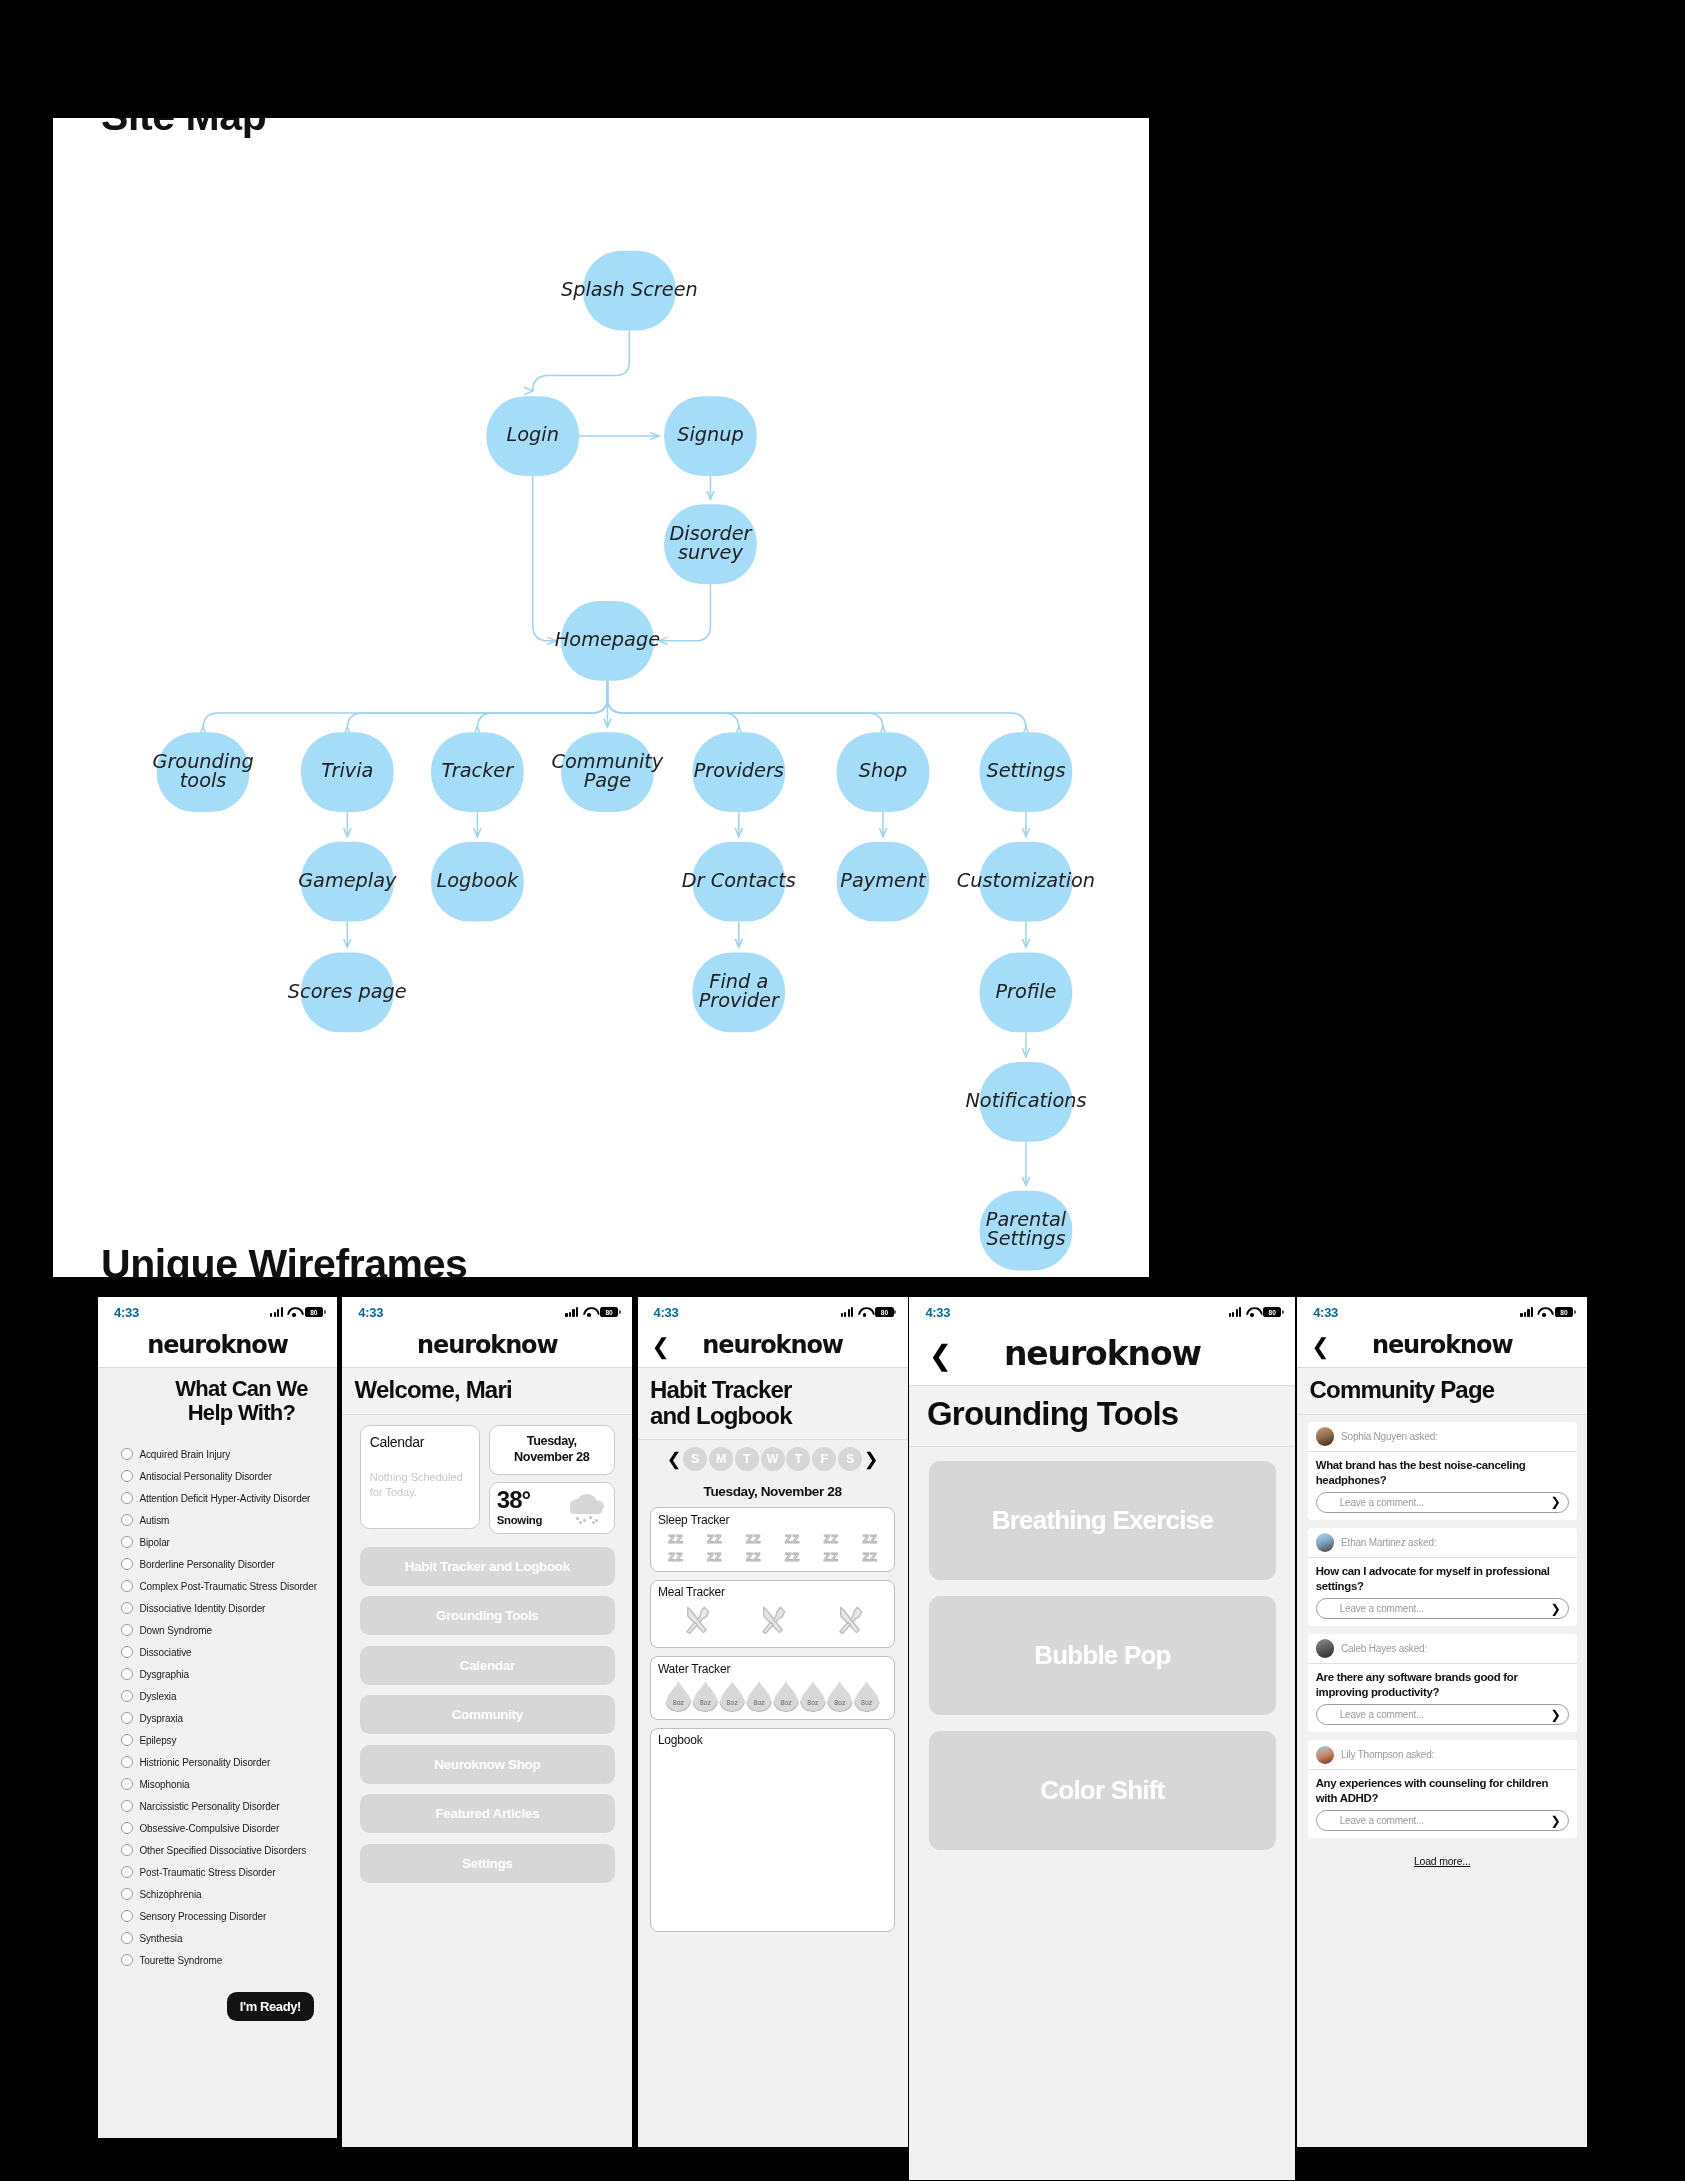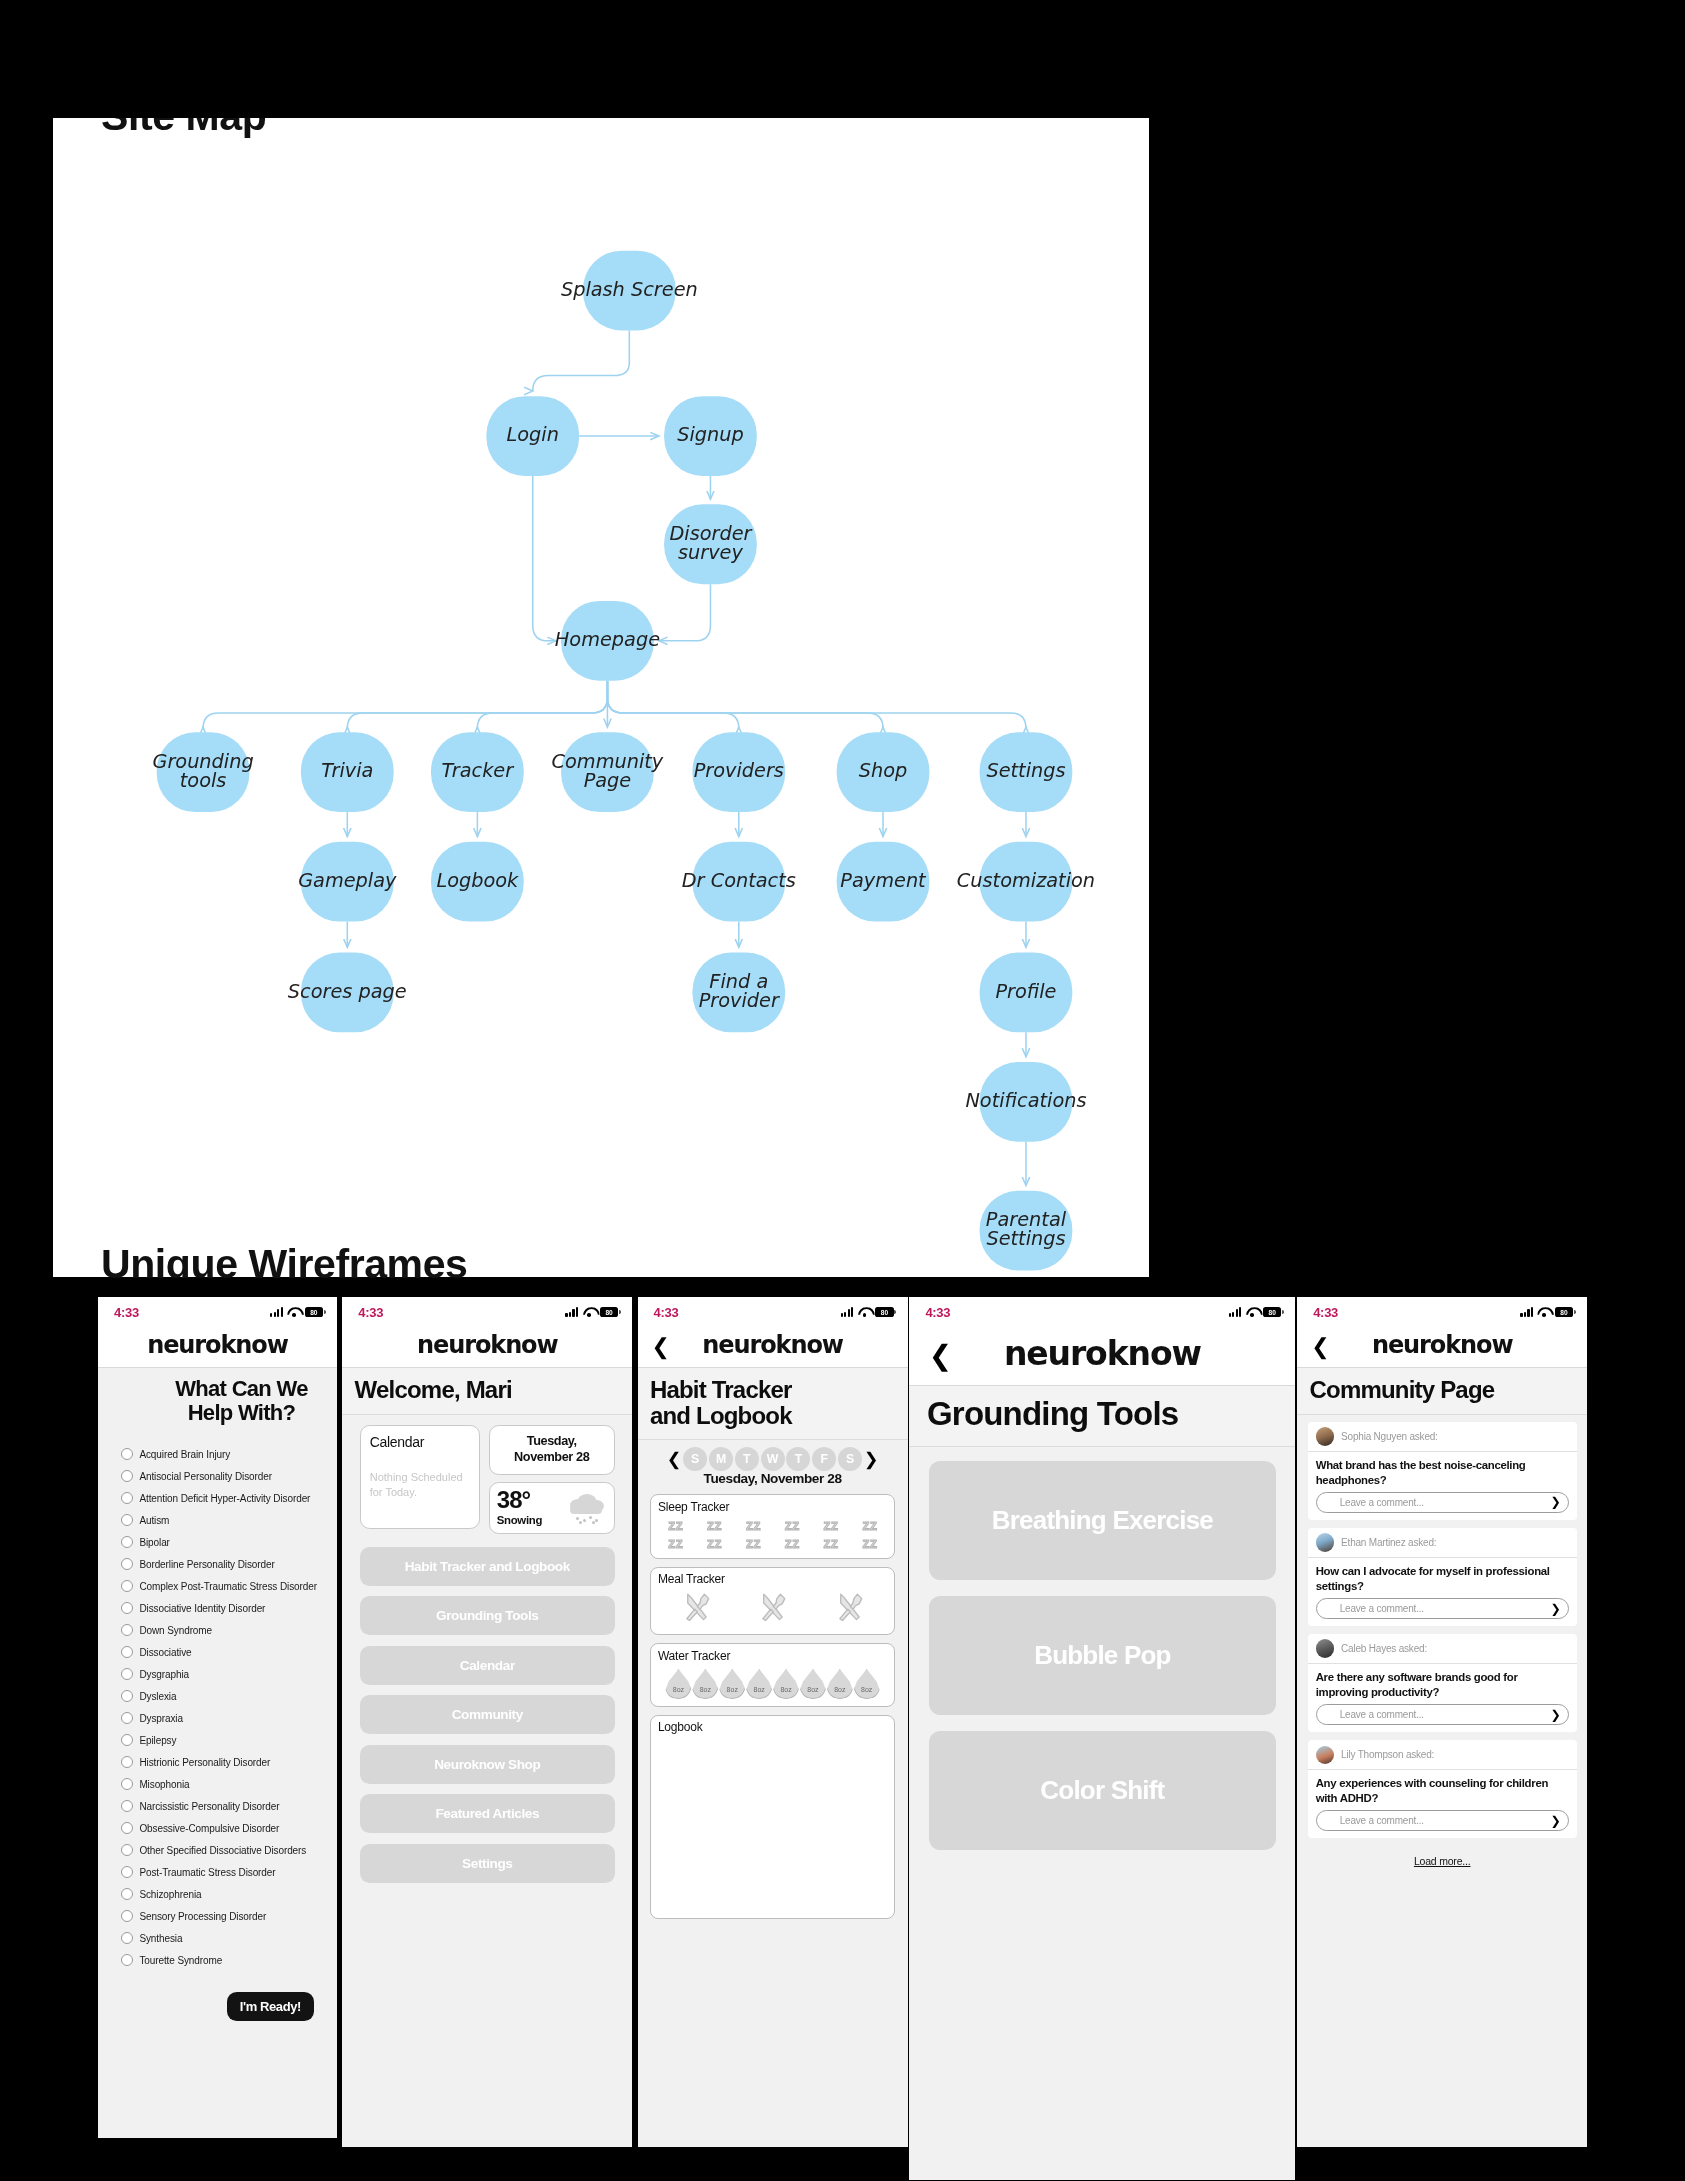--- a/index.html
+++ b/index.html
@@ -44,21 +44,21 @@
     display: flex; align-items: flex-start;
   }
   .phone {
     background: #f1f1f1; position: relative; overflow: hidden;
     font-family: "Liberation Sans", sans-serif;
   }
   .statusbar {
     height: 30px; background: #fff; display: flex; align-items: center;
     justify-content: space-between; padding: 0 14px 0 16px;
   }
-  .status-time { font-size: 13px; font-weight: 700; color: #be185d; letter-spacing: -0.3px;}
+  .status-time { font-size: 13px; font-weight: 700; color: #0369a1; letter-spacing: -0.3px;}
   .status-icons { display: flex; align-items: center; gap: 4.4px; }
   .bars { display: flex; align-items: flex-end; gap: 1.3px; height: 9.7px; }
   .bars i { display: block; width: 2.2px; background: #000; border-radius: 0.9px; }
   .bars i:nth-child(1){height:3.5px} .bars i:nth-child(2){height:5.3px}
   .bars i:nth-child(3){height:7.5px} .bars i:nth-child(4){height:9.7px}
   .wifi { width: 13px; height: 9.7px; position: relative; }
   .wifi::before {
     content:""; position:absolute; left:0; top:0; width:13px; height:13px;
     border: 2.2px solid #000; border-radius: 50%;
     clip-path: polygon(0 0, 100% 0, 100% 45%, 50% 45%, 0 45%);
@@ -150,21 +150,21 @@
   
   #phone3 { width: 270px; height: 850px; margin-left: 5.3px; }
   #p3-body { padding: 7px 12.3px 0; }
   .week-row { display:flex; align-items:center; justify-content:center; gap:1.8px; }
   .week-row .arw { font-size:17.6px; color:#000; line-height:1; }
   .dcirc {
     width: 24px; height: 24px; border-radius:50%; background:#d6d6d6;
     color:#fff; font-size:12.3px; font-weight:700; display:flex;
     align-items:center; justify-content:center;
   }
-  #p3-date { text-align:center; font-size:13.6px; font-weight:700; color:#111; margin-top:0; letter-spacing:-0.4px;}
+  #p3-date { text-align:center; font-size:13.6px; font-weight:700; color:#111; margin-top:13px; letter-spacing:-0.4px;}
   .tracker-card {
     background:#fff; border:1.4px solid #bdbdbd; border-radius:8px;
     margin-top: 8px; padding: 4.4px 7px 7px;
   }
   .tracker-card .t { font-size:12px; font-weight:400; color:#111; letter-spacing:-0.2px;}
   .zz-grid { display:grid; grid-template-columns:repeat(6,1fr); gap:1.8px 3.5px; margin-top:3.5px; }
   .zz { font-size:15px; font-weight:700; color:#d2d2d2; text-align:center;
         -webkit-text-stroke: 0.8px #b3b3b3; line-height:1.05; }
   .meal-row { display:flex; justify-content:space-around; margin-top:3.5px; }
   .water-row { display:flex; justify-content:center; gap:0.9px; margin-top:6.1px; }

